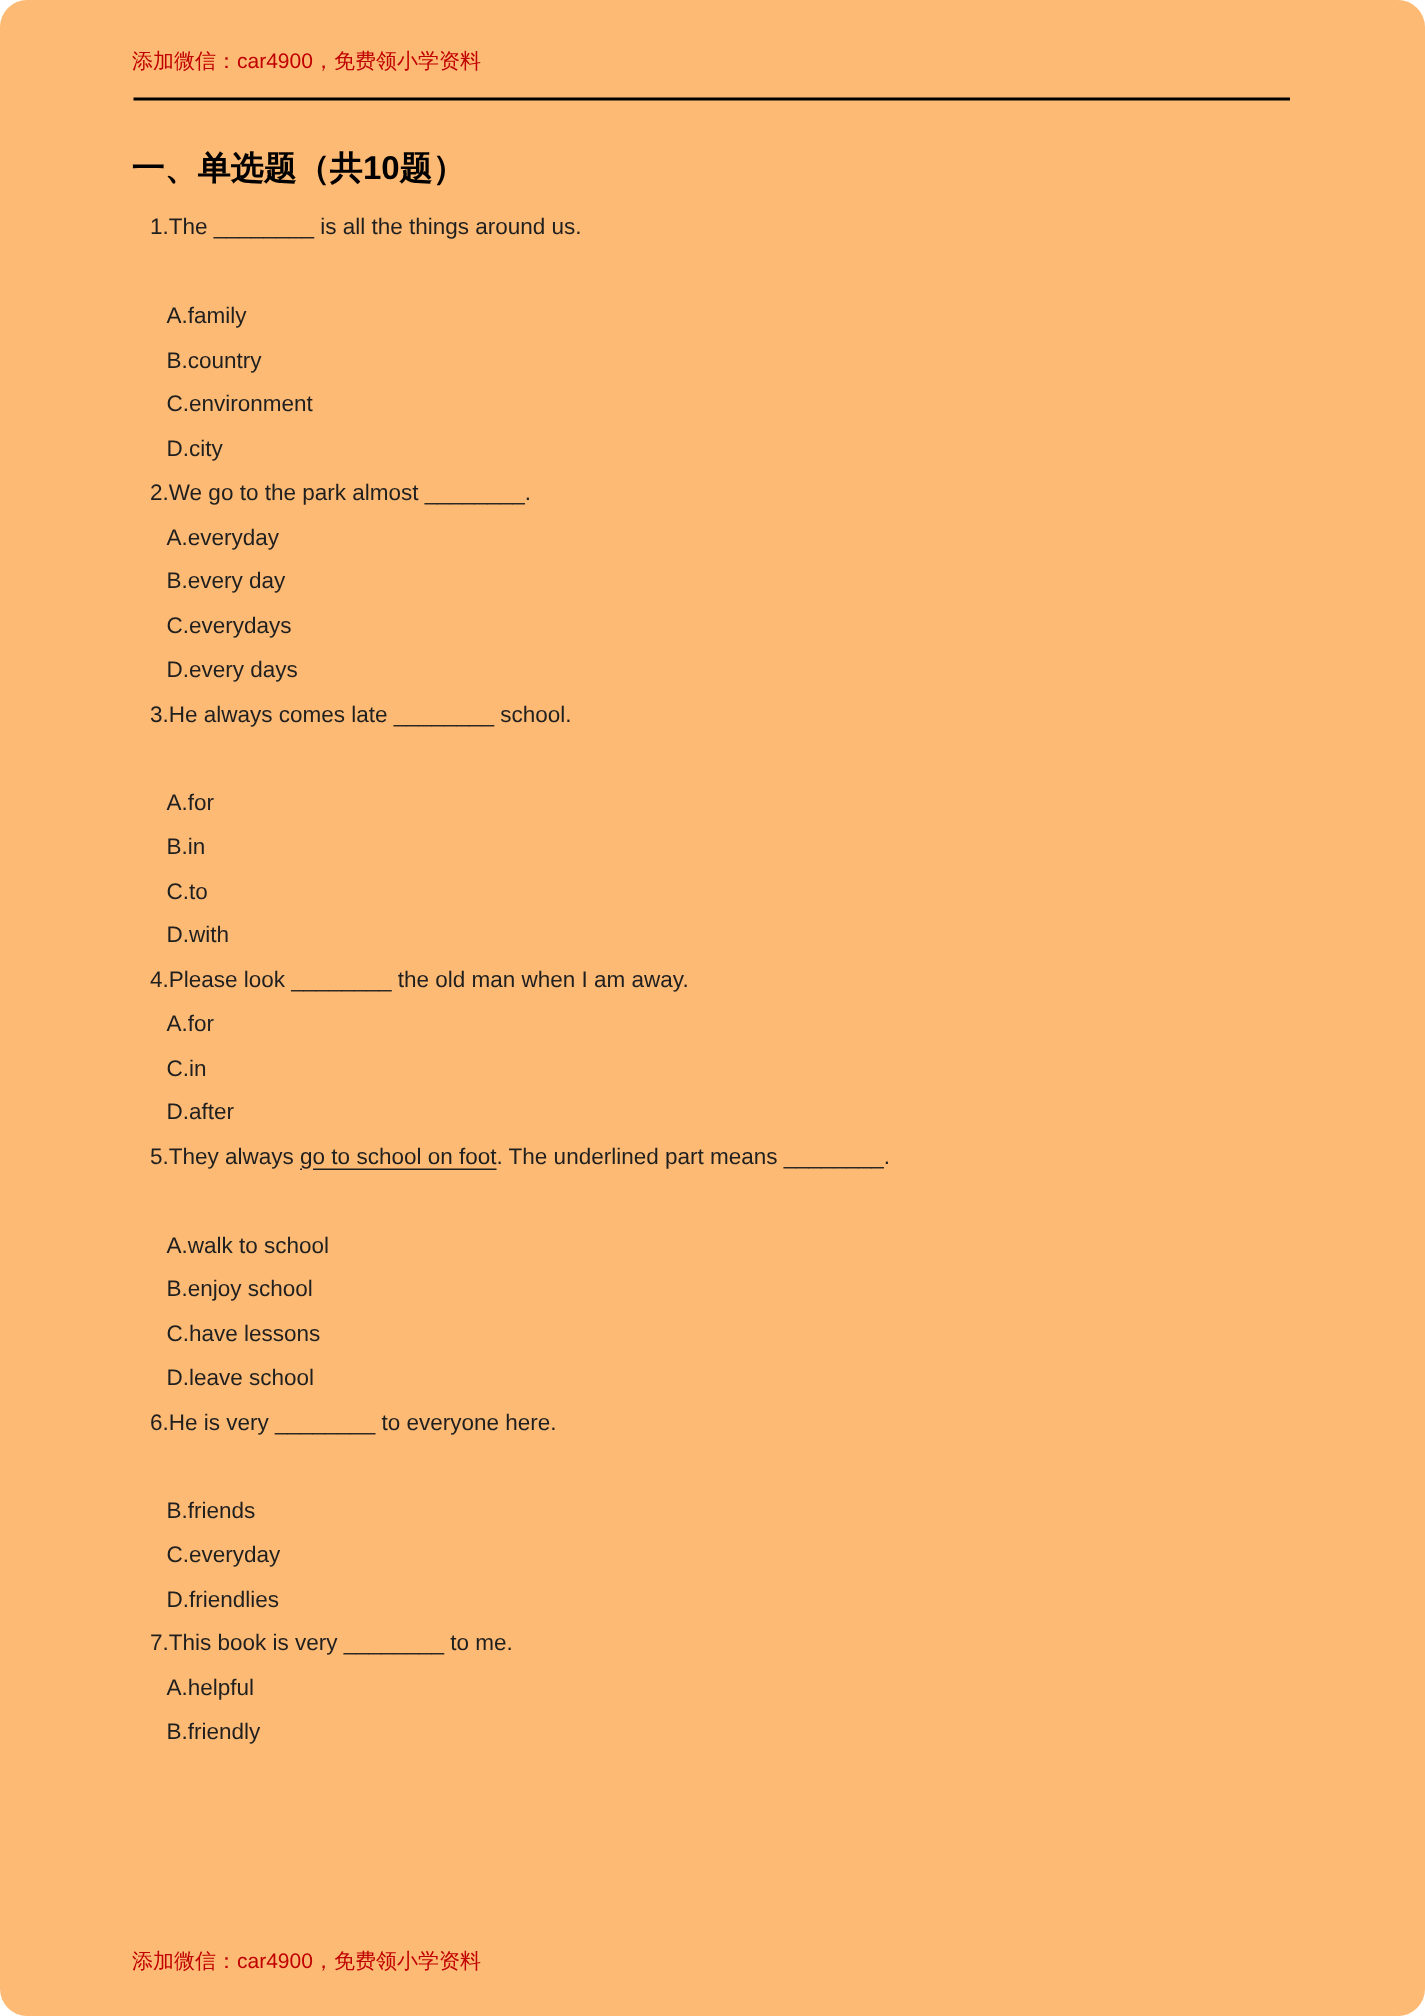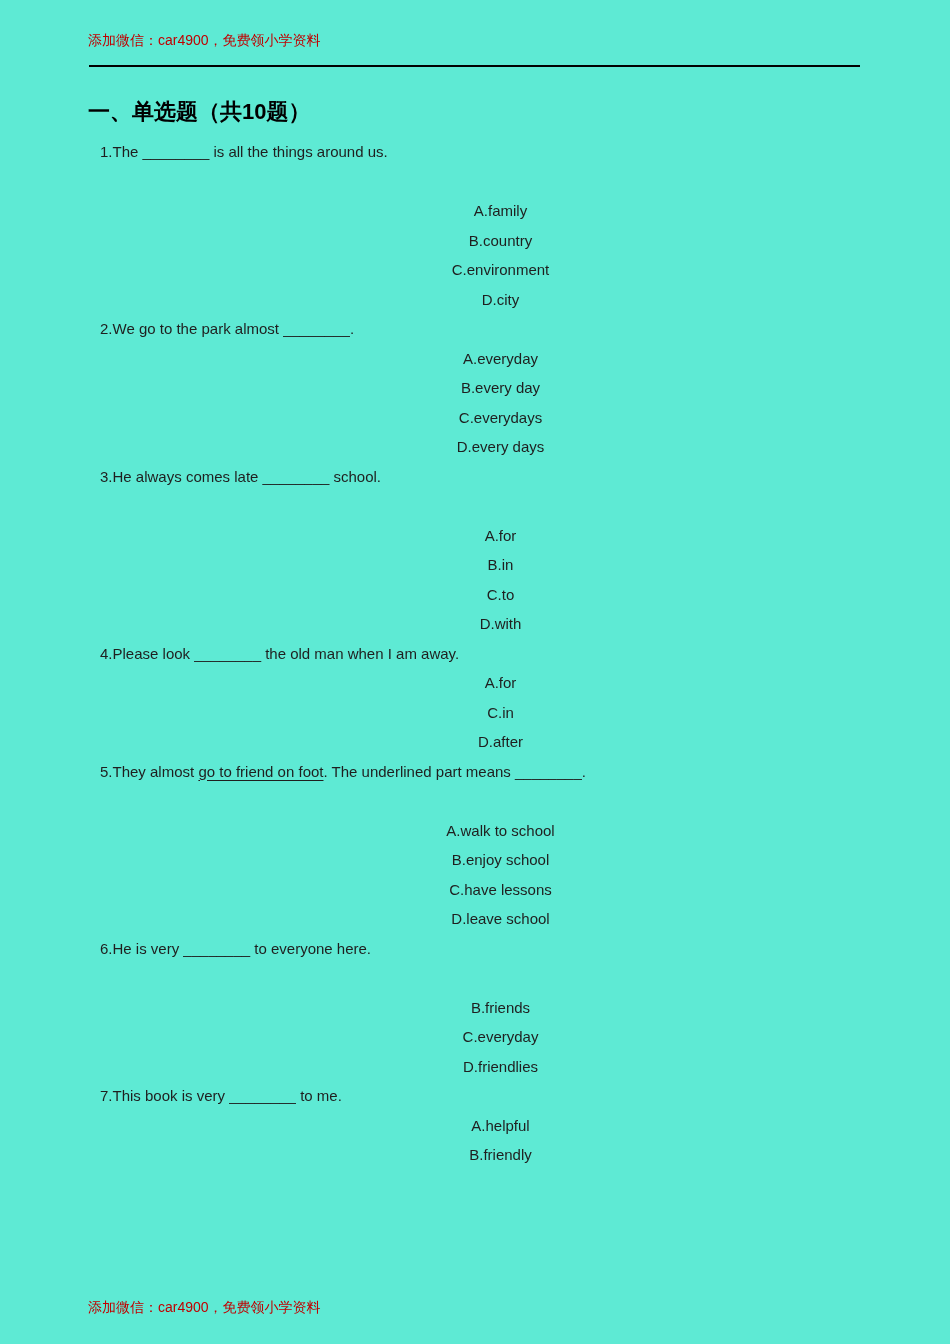--- a/index.html
+++ b/index.html
@@ -6,21 +6,22 @@
   html, body { margin: 0; padding: 0; }
   body {
     width: 950px; height: 1344px;
     background: #ffffff;
     font-family: "Liberation Sans", "DejaVu Sans", sans-serif;
     overflow: hidden;
   }
   .page {
     position: relative;
     width: 950px; height: 1344px;
-    background: #5eead4;
+    background: #fdba74;
+    border-radius: 18px;
   }
   .header-note {
     position: absolute;
     left: 88px; top: 32px;
     font-size: 14px;
     line-height: 16px;
   }
   .divider {
     position: absolute;
     left: 89px; top: 65px;
@@ -42,21 +43,21 @@
     width: 790px;
     font-size: 15px;
     color: #1f1f1f;
   }
   .questions p {
     margin: 0;
     line-height: 29.5px;
     white-space: pre-wrap;
   }
   .question-line.gap-after { margin-bottom: 29.5px; }
-  .option-line { padding-left: 11px; text-align: center; }
+  .option-line { padding-left: 11px; }
   .u-phrase { text-decoration: underline; text-underline-offset: 3px; }
   .footer-note {
     position: absolute;
     left: 88px; top: 1299px;
     font-size: 14px;
     line-height: 16px;
   }
 </style>
 </head>
 <body>
@@ -82,21 +83,21 @@
       <p class="option-line">D.every days</p>
       <p class="question-line gap-after"><span>3.</span><span class="">He always comes late ________ school.</span></p>
       <p class="option-line">A.for</p>
       <p class="option-line">B.in</p>
       <p class="option-line">C.to</p>
       <p class="option-line">D.with</p>
       <p class="question-line"><span>4.</span><span class="">Please look ________ the old man when I am away.</span></p>
       <p class="option-line">A.for</p>
       <p class="option-line">C.in</p>
       <p class="option-line">D.after</p>
-      <p class="question-line gap-after"><span>5.</span><span class="">They almost </span><span class="u-phrase">go to friend on foot</span><span class="">. The underlined part means ________.</span></p>
+      <p class="question-line gap-after"><span>5.</span><span class="">They always </span><span class="u-phrase">go to school on foot</span><span class="">. The underlined part means ________.</span></p>
       <p class="option-line">A.walk to school</p>
       <p class="option-line">B.enjoy school</p>
       <p class="option-line">C.have lessons</p>
       <p class="option-line">D.leave school</p>
       <p class="question-line gap-after"><span>6.</span><span class="">He is very ________ to everyone here.</span></p>
       <p class="option-line">B.friends</p>
       <p class="option-line">C.everyday</p>
       <p class="option-line">D.friendlies</p>
       <p class="question-line"><span>7.</span><span class="">This book is very ________ to me.</span></p>
       <p class="option-line">A.helpful</p>

